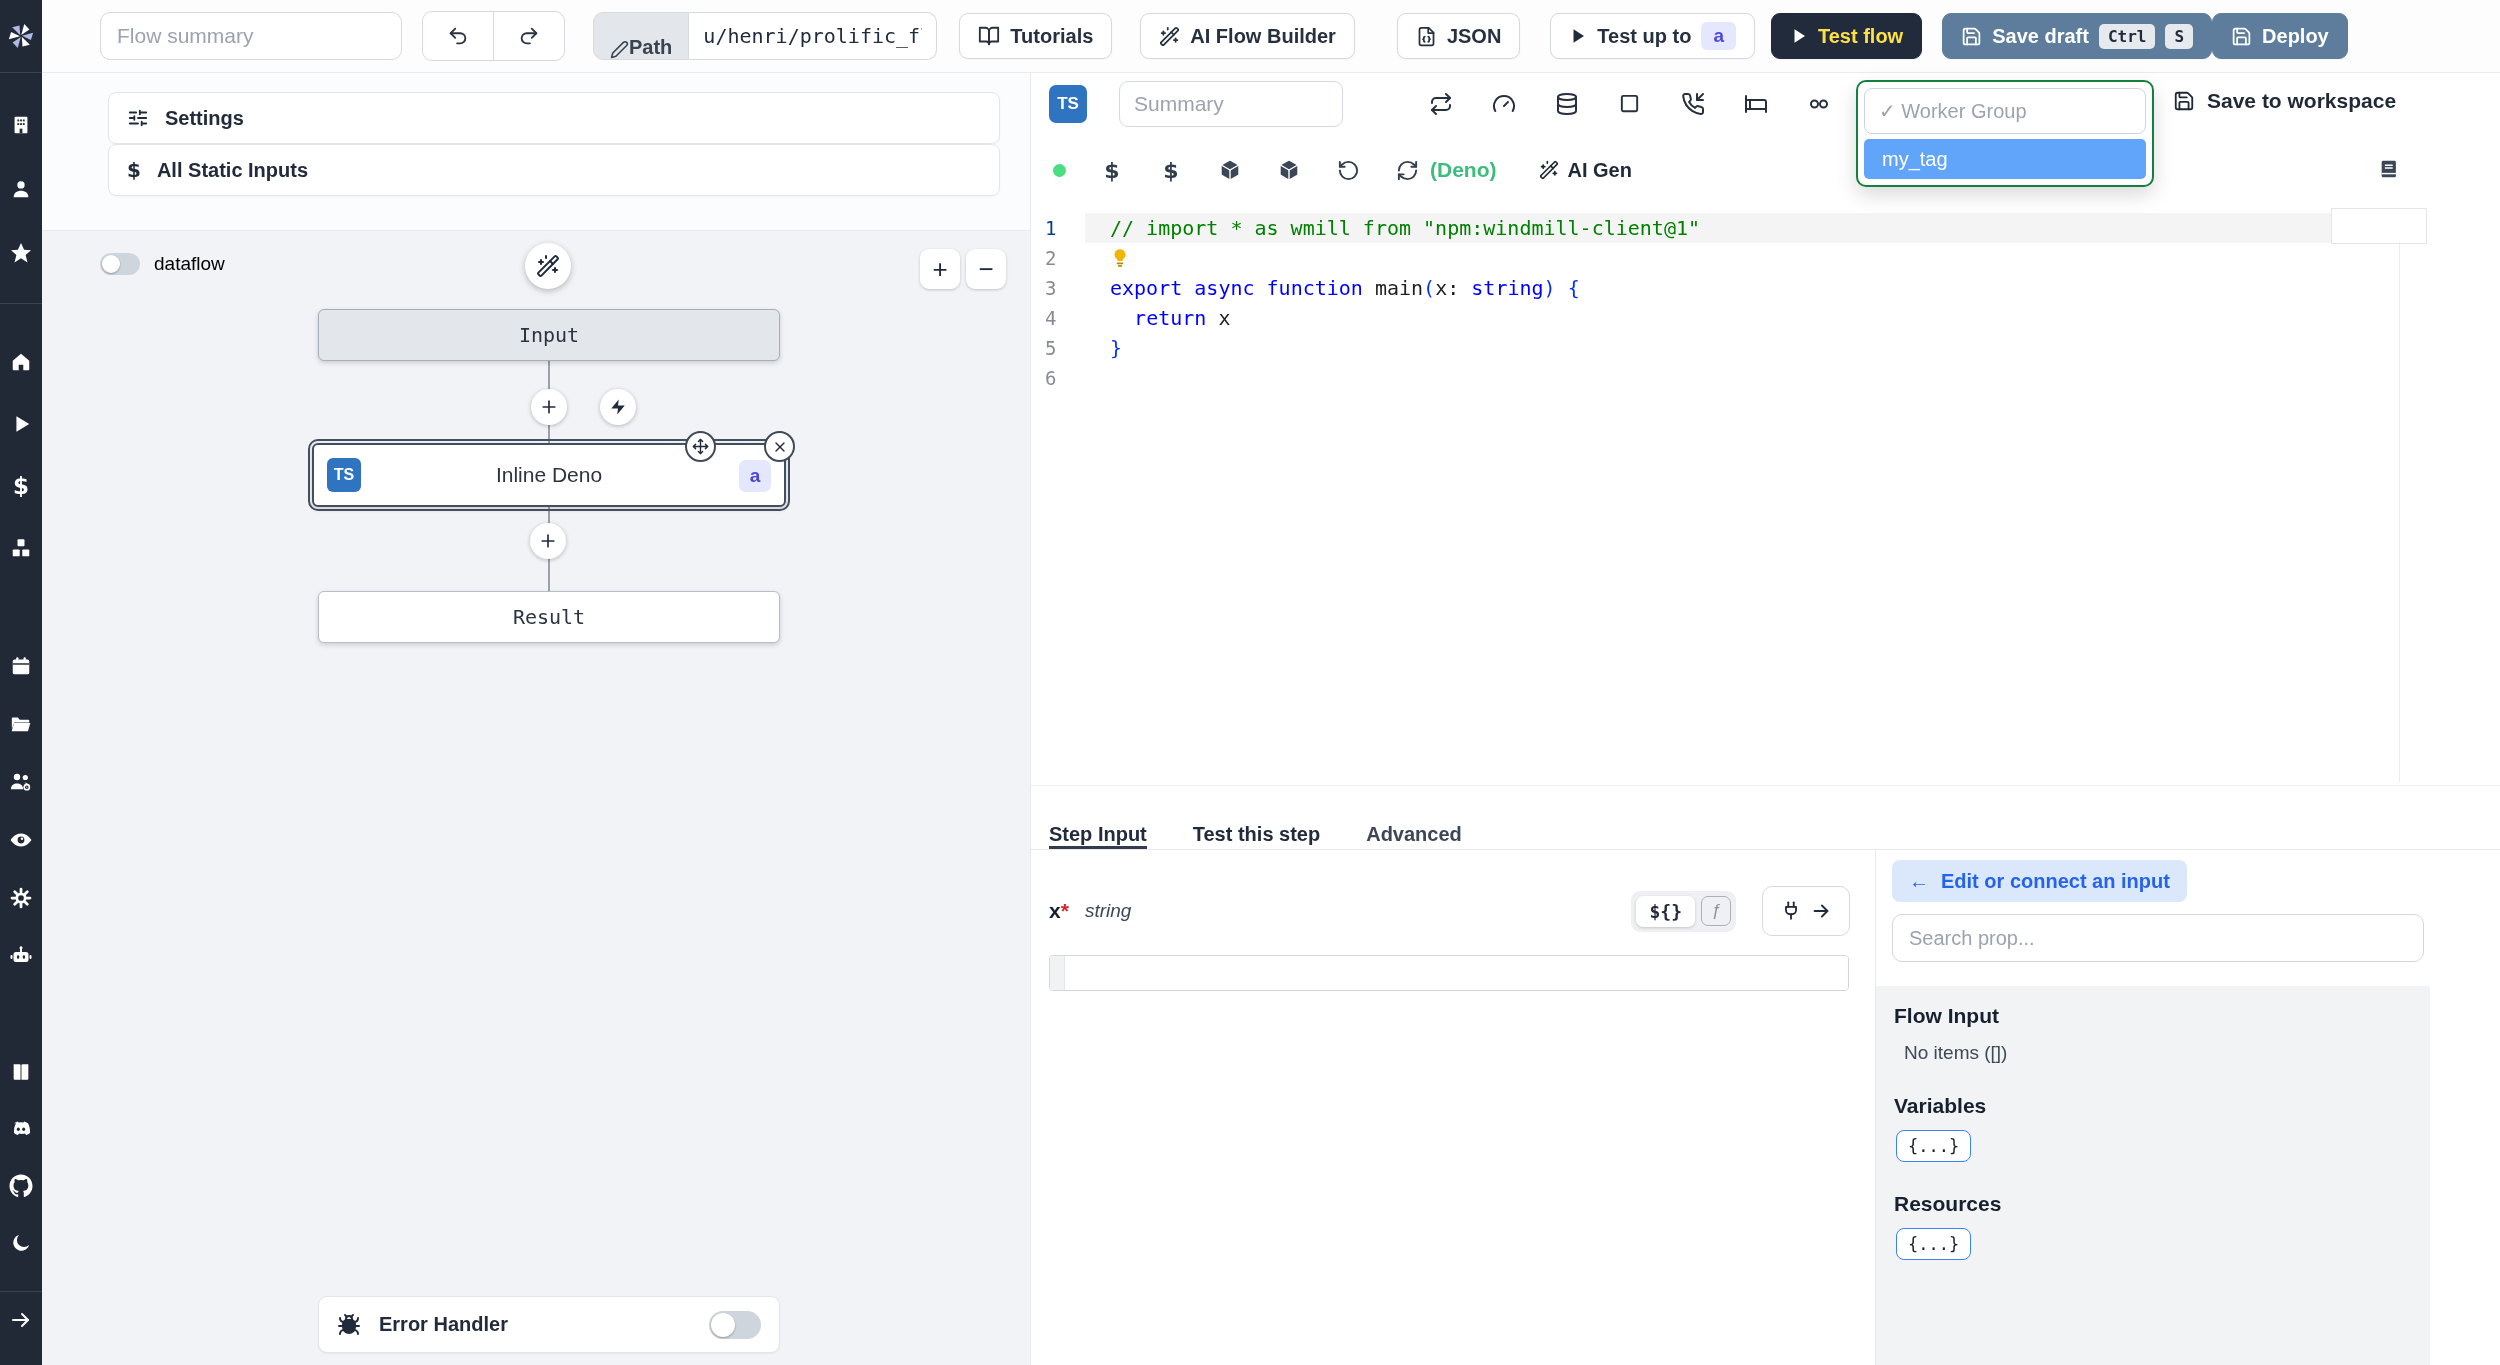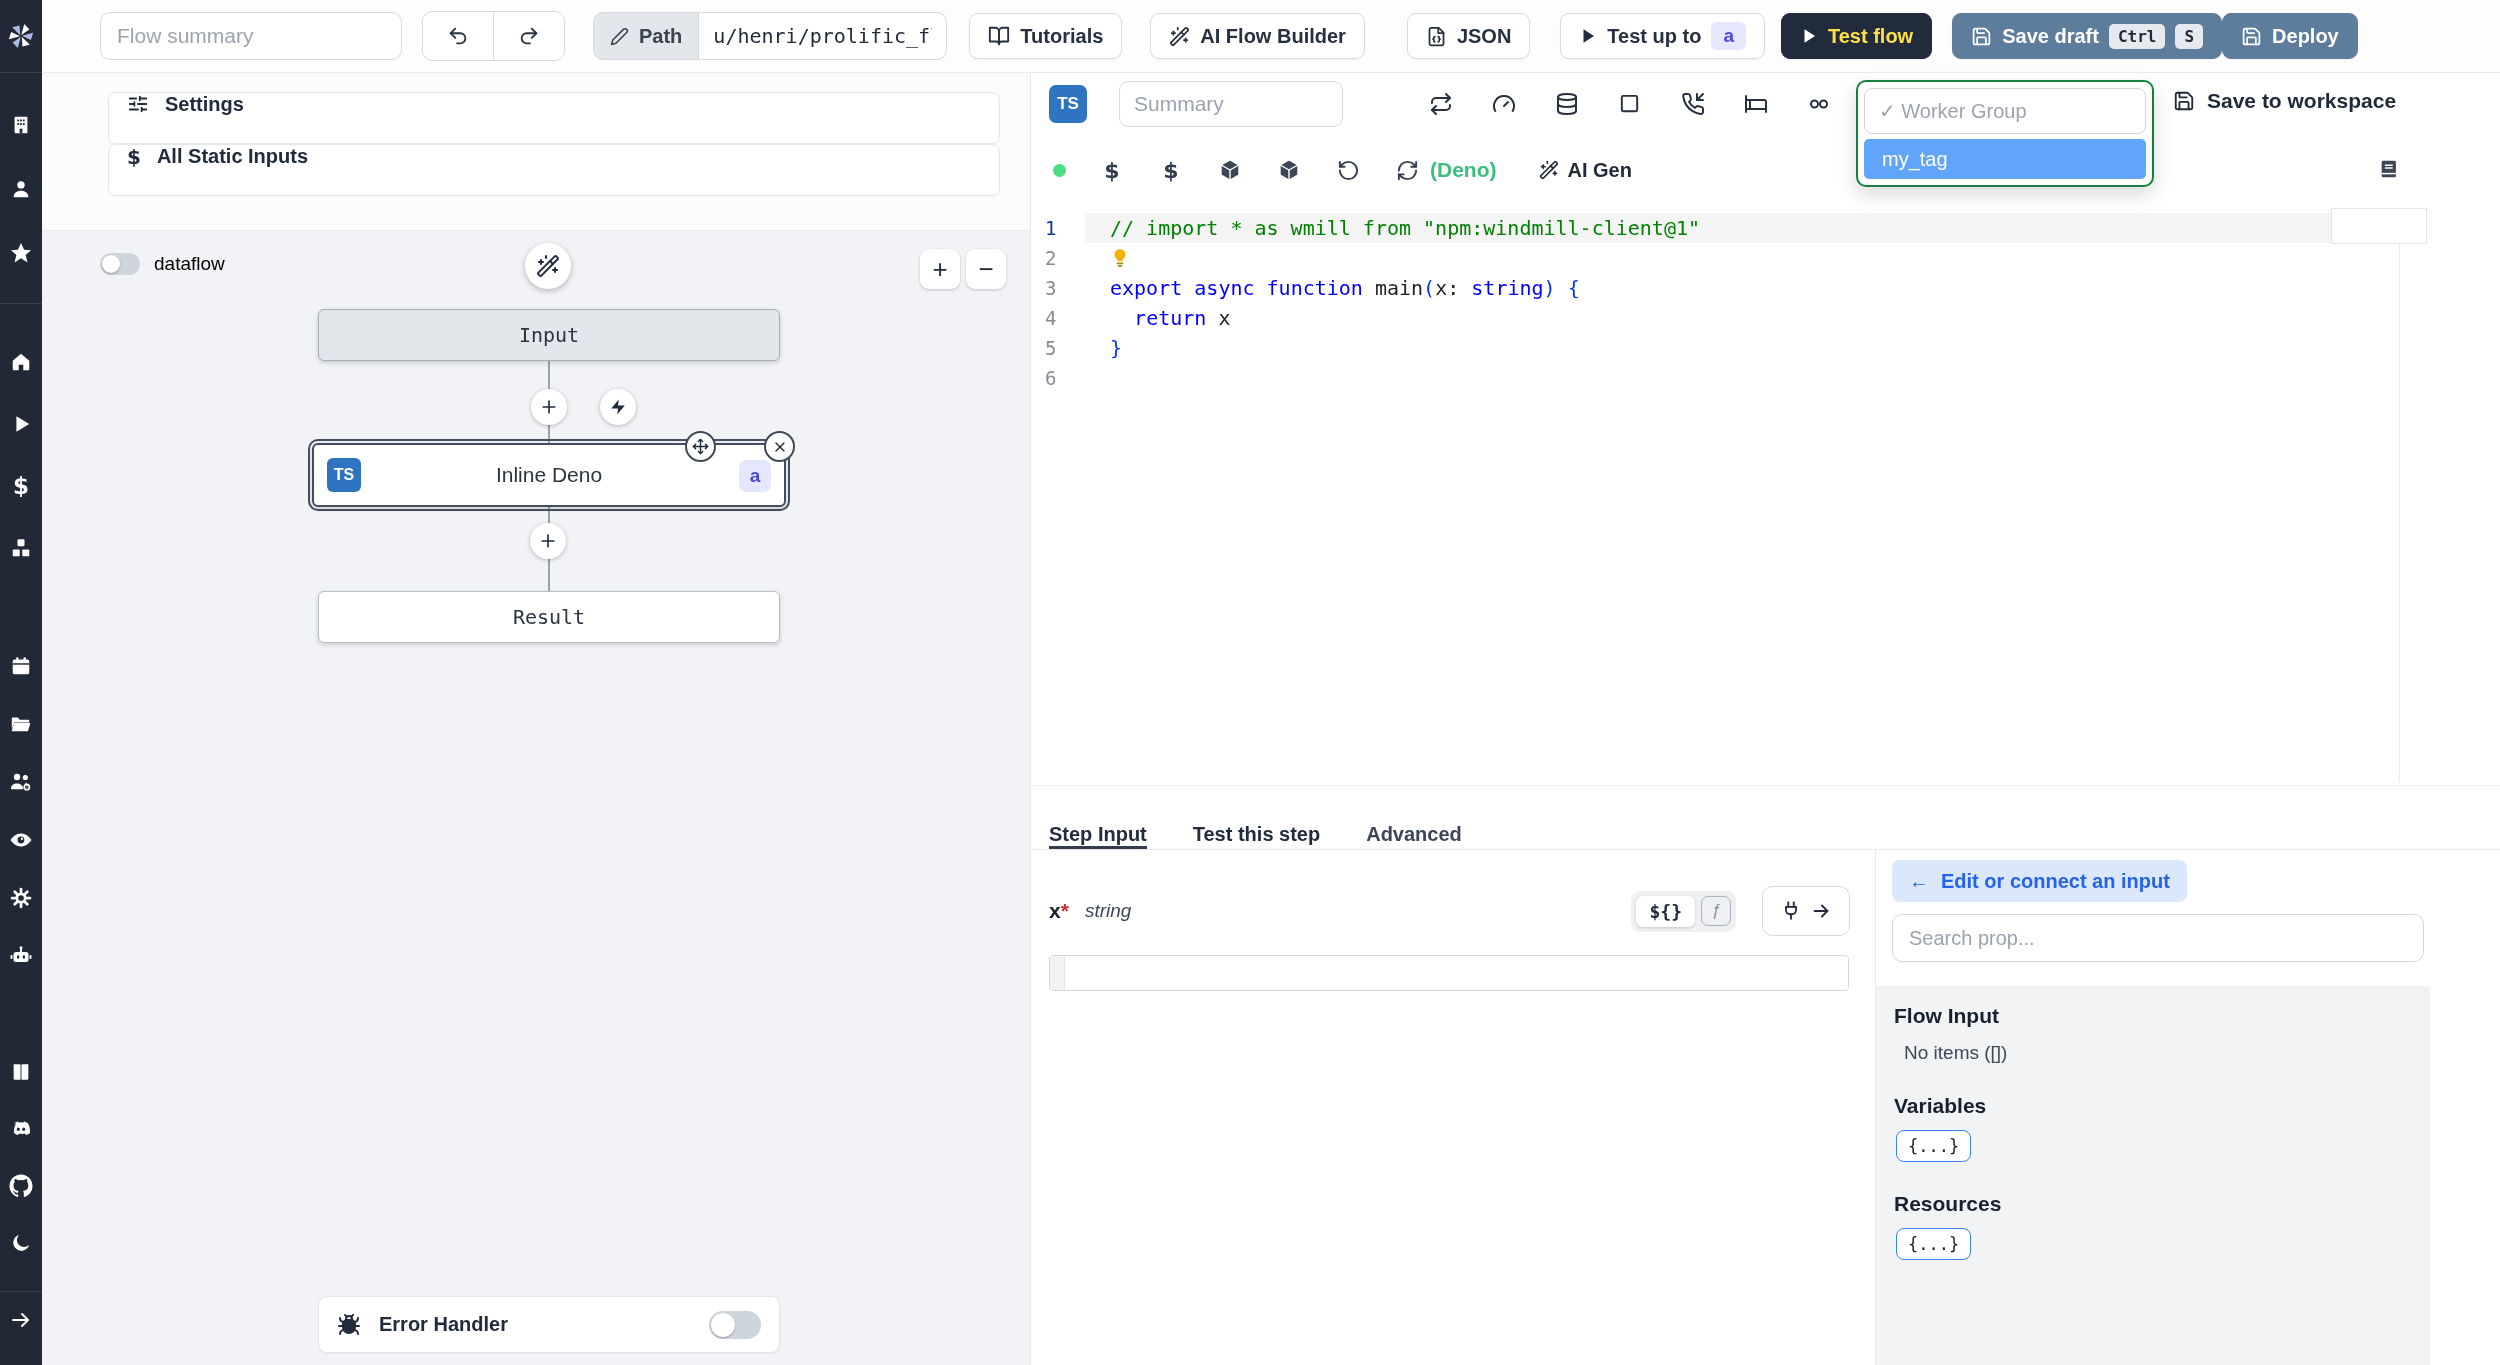--- a/index.html
+++ b/index.html
@@ -20,36 +20,36 @@
 
   
   .topbar{position:absolute;left:42px;top:0;right:0;height:72px;background:#fdfdfe;
           border-bottom:1px solid #e9ebee;display:flex;align-items:center;padding-left:58px;z-index:5;}
   .tb-input{width:268px;height:46px;border:1px solid #d6dade;border-radius:10px;padding:0 16px;font-size:21px;background:#fff;}
   .seg{display:flex;margin-left:20px;}
   .seg .sbtn{width:70px;height:48px;background:#fff;border:1px solid #d6dade;display:flex;align-items:center;justify-content:center;color:#2b3440;}
   .seg .sbtn:first-child{border-radius:10px 0 0 10px;}
   .seg .sbtn:last-child{border-radius:0 10px 10px 0;margin-left:-1px;}
   .pathgrp{display:flex;margin-left:28px;}
-  .path-label{height:48px;display:flex;align-items:center;gap:10px;padding:0 16px;background:#e3e6ea;
+  .path-label{height:48px;display:flex;align-items:flex-end;padding:0 16px;background:#e3e6ea;
               border:1px solid #d6dade;border-radius:10px 0 0 10px;font-weight:700;font-size:20px;color:#3a4350;box-sizing:border-box;}
   .path-input{height:48px;width:248px;border:1px solid #d6dade;border-left:none;border-radius:0 10px 10px 0;
               font-family:"DejaVu Sans Mono",monospace;font-size:20px;color:#222b3c;padding:0 14px;box-sizing:border-box;}
   .btn{display:inline-flex;align-items:center;gap:10px;height:46px;padding:0 18px;border:1px solid #d6dade;
        border-radius:9px;background:#fff;color:#27303f;font-weight:700;font-size:20px;
        box-shadow:0 1px 2px rgba(0,0,0,.04);white-space:nowrap;cursor:pointer;}
   .btn.dark{background:#222b3c;color:#fde047;border-color:#222b3c;}
   .btn.blue{background:#5e7d9c;color:#fff;border-color:#5e7d9c;}
   .kbd{background:#e6e9ed;color:#222b3c;border-radius:5px;padding:3px 9px;font-size:16px;font-weight:700;
        font-family:"DejaVu Sans Mono",monospace;}
   .abadge{background:#e4e7fd;color:#4f46e5;padding:3px 12px;border-radius:6px;font-size:19px;font-weight:700;}
 
   
   .flow-panel{position:absolute;left:42px;top:73px;width:988px;bottom:0;background:#fbfcfd;border-right:1px solid #e7e9ec;}
-  .panel-card{height:50px;background:#fff;border:1px solid #e4e7ea;border-radius:8px;display:flex;align-items:flex-start;
+  .panel-card{height:50px;background:#fff;border:1px solid #e4e7ea;border-radius:8px;display:flex;align-items:center;
               gap:16px;padding:0 18px;font-size:20px;font-weight:700;color:#222b3c;
               box-shadow:0 1px 2px rgba(0,0,0,.03);margin:0 30px 0 66px;cursor:pointer;}
   .card1{margin-top:19px;}　.card2{margin-top:21px;}
   .graph{position:absolute;top:157px;left:0;right:0;bottom:0;background:#f1f3f6;border-top:1px solid #e7e9ec;}
   .dataflow{position:absolute;left:58px;top:22px;display:flex;align-items:center;gap:14px;}
   .toggle{width:40px;height:22px;border-radius:11px;background:#cfd5dd;position:relative;cursor:pointer;}
   .toggle .knob{position:absolute;left:2px;top:2px;width:18px;height:18px;border-radius:50%;background:#fff;box-shadow:0 1px 2px rgba(0,0,0,.3);}
   .df-label{font-size:19px;color:#000000;}
   .wandbtn{position:absolute;left:483px;top:12px;width:46px;height:46px;border-radius:50%;background:#fff;
            box-shadow:0 2px 6px rgba(0,0,0,.25);display:flex;align-items:center;justify-content:center;color:#222b3c;cursor:pointer;}

